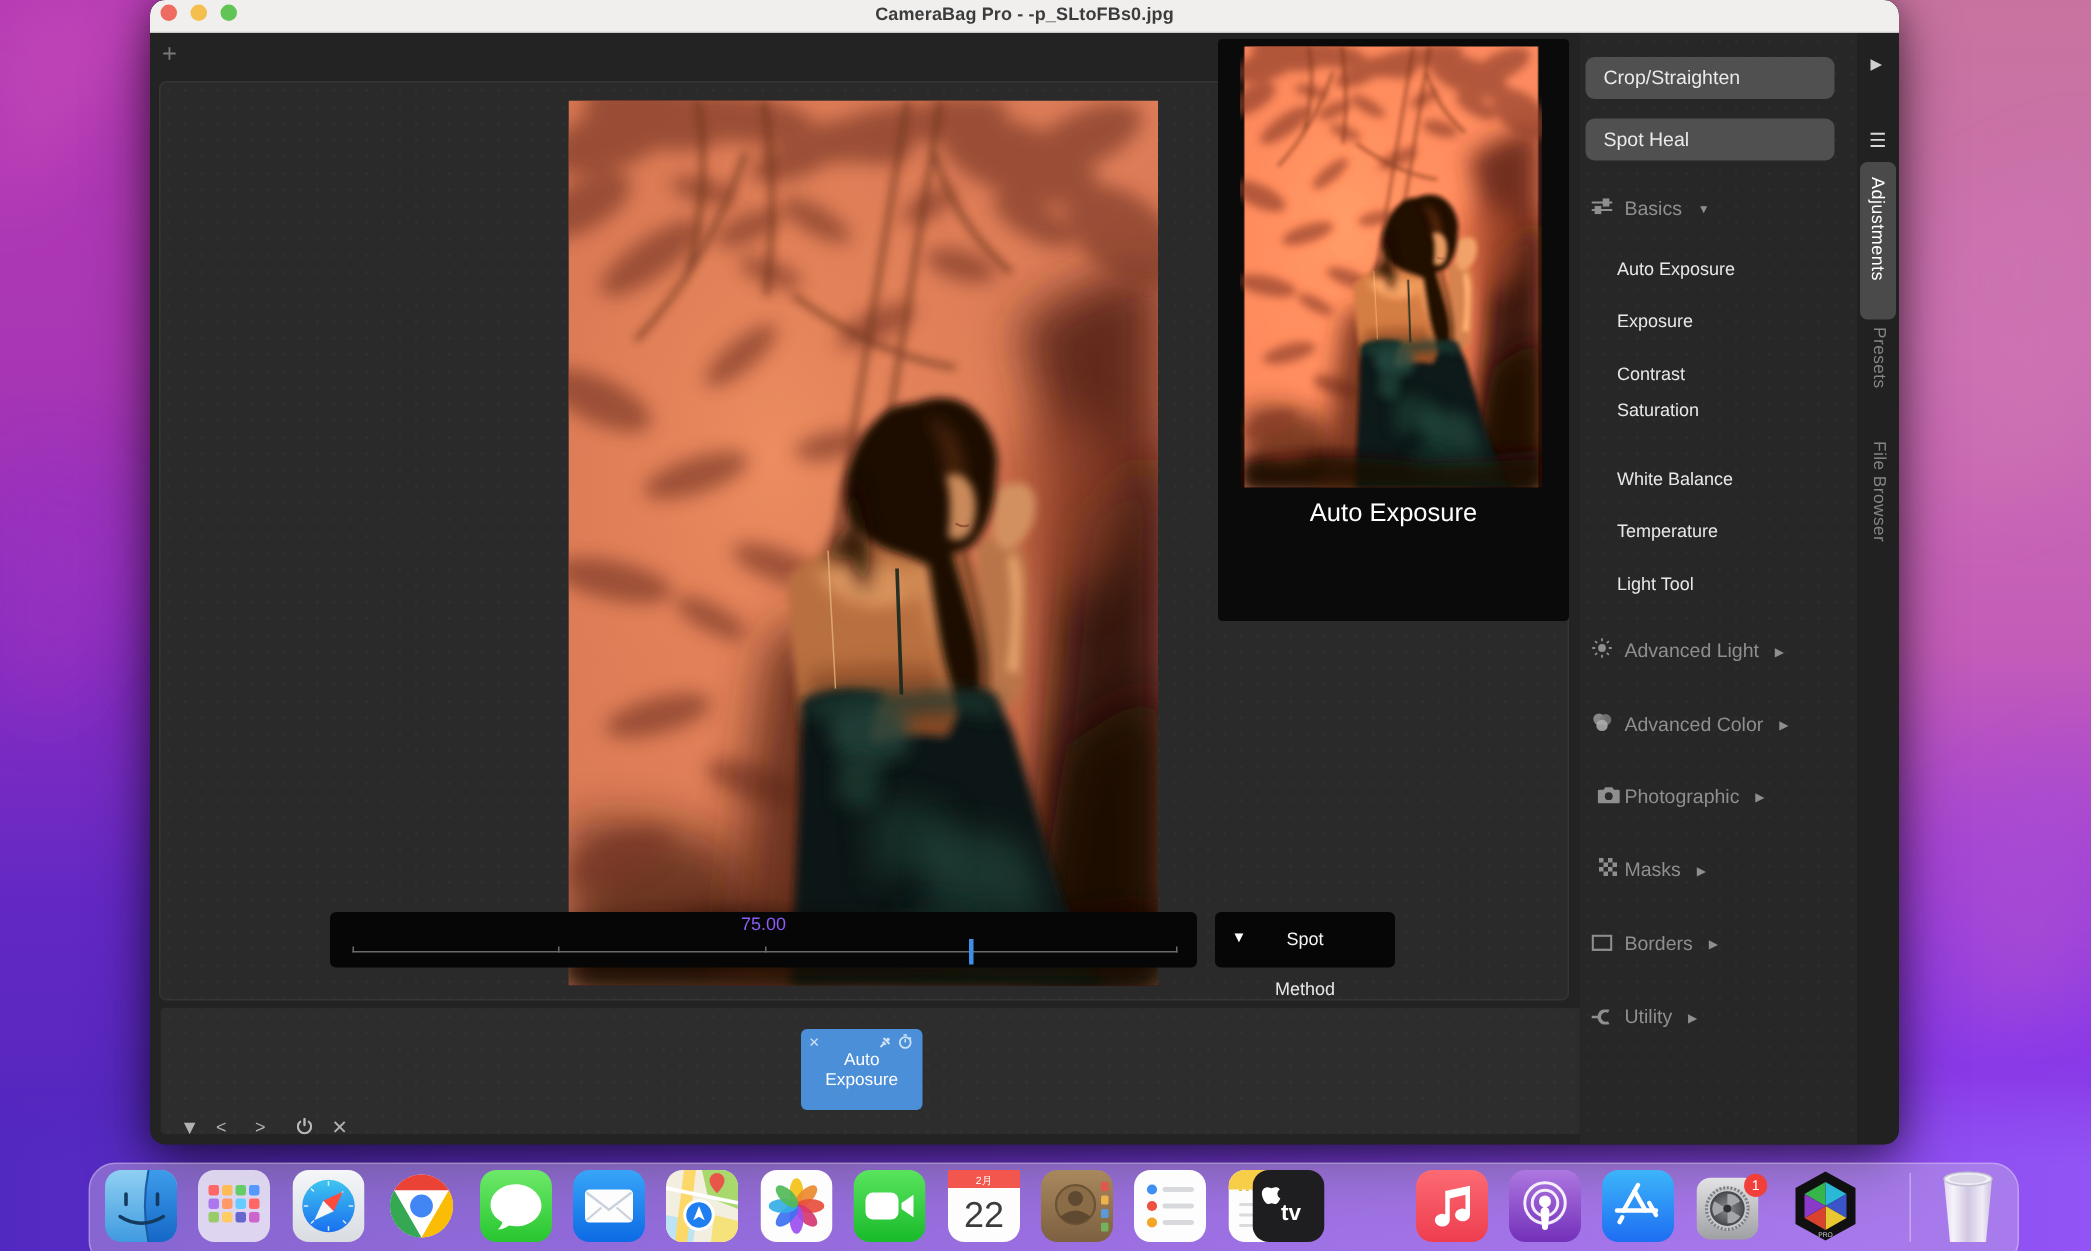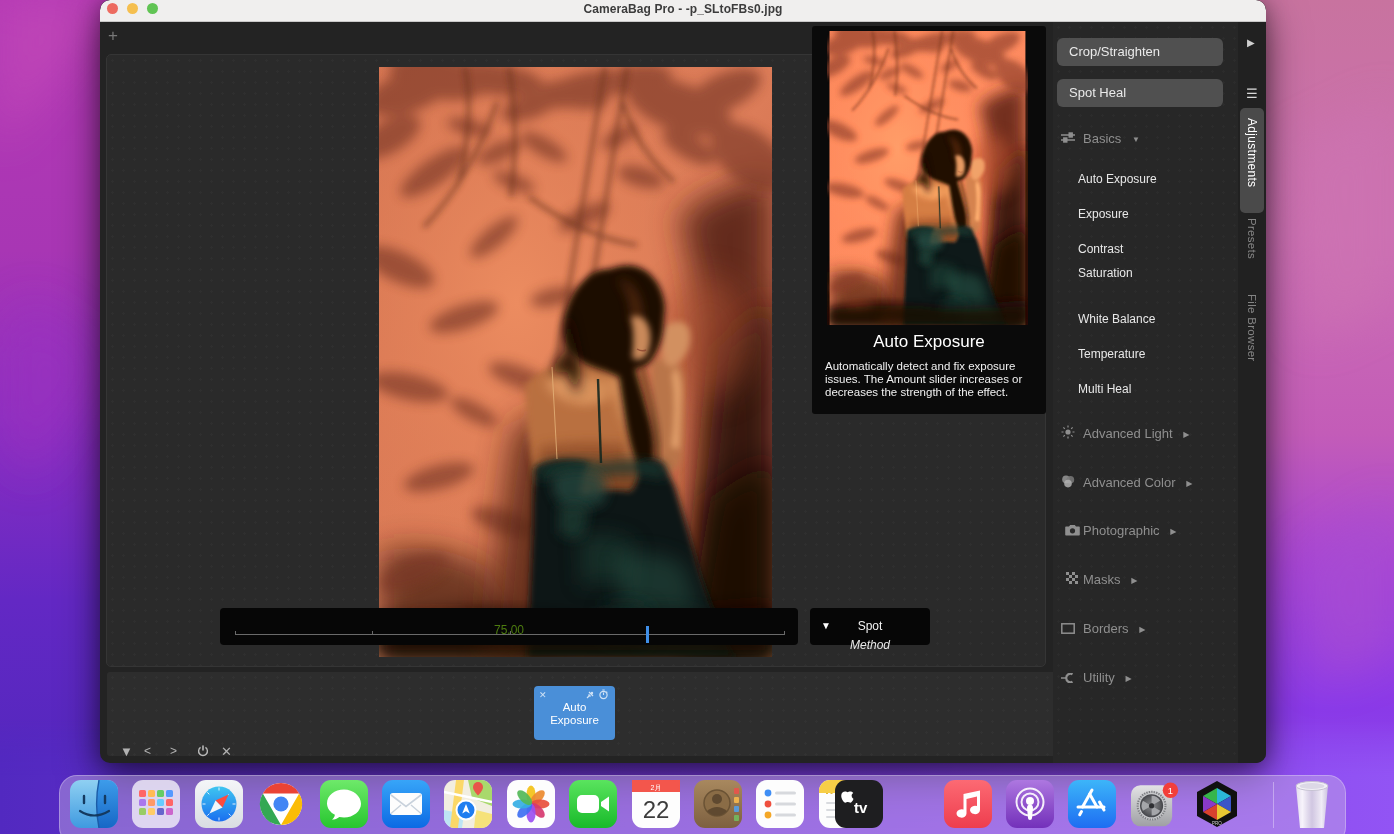--- a/index.html
+++ b/index.html
@@ -17,32 +17,32 @@
   #title { position:absolute; top:2px; width:100%; text-align:center; font-size:12px;
            font-weight:bold; color:#3c3c3c; letter-spacing:0.1px;}
   #plus { position:absolute; left:8px; top:26px; color:#787878; font-size:17px; }
   
   #canvas { position:absolute; left:6px; top:54px; width:940px; height:613px;
             background-image:radial-gradient(circle, rgba(255,255,255,0.022) 1px, transparent 1.3px);
             background-size:11px 11px; background-color:#2a2a2a; border-radius:5px; border:1px solid #353535; }
   #photo { position:absolute; left:272px; top:12px; width:393px; height:590px; }
   #sliderbar { position:absolute; left:113px; top:553px; width:578px; height:37px;
                background:#060606; border-radius:4px; z-index:5;}
-  #sliderbar .val { text-align:center; color:#4d7c0f; font-size:12px; padding-top:15px;}
+  #sliderbar .val { text-align:center; color:#8b5cf6; font-size:12px; padding-top:1px;}
   #track { position:absolute; left:15px; top:26px; width:550px; height:1px; background:#6a6a6a; }
   .tick { position:absolute; top:-3px; width:1px; height:4px; background:#6a6a6a; }
   #handle { position:absolute; left:411px; top:-8px; width:3px; height:17px; background:#3f8fe8; }
   #amountlbl { position:absolute; left:113px; top:597px; width:578px; text-align:center;
                color:#e8e8e8; font-size:12px; z-index:5;}
   #methodbox { position:absolute; left:703px; top:553px; width:120px; height:37px;
                background:#060606; border-radius:4px; color:#f2f2f2; z-index:5;}
   #methodbox .arrow { position:absolute; left:11px; top:12px; font-size:10px; color:#fff;}
   #methodbox .txt { position:absolute; left:0; top:11px; width:100%; text-align:center; font-size:12px;}
-  #methodlbl { position:absolute; left:703px; top:583px; width:120px; text-align:center;
-               color:#e8e8e8; font-size:12px; z-index:5;font-style:italic;}
+  #methodlbl { position:absolute; left:703px; top:597px; width:120px; text-align:center;
+               color:#e8e8e8; font-size:12px; z-index:5;}
   
   #tooltip { position:absolute; left:712px; top:26px; width:234px; height:388px;
              background:#0a0a0a; border-radius:3px; z-index:10; }
   #thumb { position:absolute; left:15px; top:5px; width:201px; height:294px; }
   #ttl { position:absolute; top:306px; width:100%; text-align:center; color:#fff; font-size:17px; }
   #desc { position:absolute; top:334px; left:13px; width:212px; color:#f0f0f0; font-size:11.5px; line-height:13.2px; }
   
   #timeline { position:absolute; left:7px; top:672px; width:1131px; height:84px;
               background-image:radial-gradient(circle, rgba(255,255,255,0.022) 1px, transparent 1.3px);
               background-size:11px 11px; background-color:#2d2d2d; border-radius:3px; }
@@ -153,21 +153,20 @@
           <div class="txt">Spot</div>
         </div>
       <div id="methodlbl">Method</div>
     </div>
 
     <div id="tooltip">
       <svg id="thumb" viewBox="0 0 393 590" style="filter:brightness(1.13) saturate(1.06);">
           <use href="#photoart"></use>
         </svg>
       <div id="ttl">Auto Exposure</div>
-      <div id="desc">Automatically detect and fix exposure issues. The Amount slider increases or decreases the strength of the effect.</div>
     </div>
 
     <div id="timeline">
       <div id="tile"><span class="mini" style="left:5px;">✕</span>
         <svg class="mini" style="right:20px; top:4px;" width="10" height="10" viewBox="0 0 10 10">
             <g stroke="#cfe2f5" stroke-width="1.3" fill="none">
               <path d="M2,8 L5,5"></path>
               <path d="M4,2 l4,4"></path>
               <path d="M3.5,4.5 l2,2"></path>
               <circle cx="7" cy="3" r="1.2" fill="#cfe2f5" stroke="none"></circle>
@@ -199,21 +198,21 @@
                 <rect x="8.2" y="2" width="3" height="4" fill="#8f8f8f"></rect>
                 <rect x="2.8" y="7" width="3" height="4" fill="#8f8f8f"></rect>
               </g>
             </svg></span>Basics <span class="ar">▼</span></div>
       <div class="item" style="top:150px;">Auto Exposure</div>
       <div class="item" style="top:185px;">Exposure</div>
       <div class="item" style="top:220px;">Contrast</div>
       <div class="item" style="top:244px;">Saturation</div>
       <div class="item" style="top:290px;">White Balance</div>
       <div class="item" style="top:325px;">Temperature</div>
-      <div class="item" style="top:360px;">Multi Heal</div>
+      <div class="item" style="top:360px;">Light Tool</div>
       <div class="sechead" style="top:403px;"><span class="ic"><svg width="14" height="14" viewBox="0 0 14 14">
               <circle cx="7" cy="7" r="2.6" fill="#8f8f8f"></circle>
               <g stroke="#8f8f8f" stroke-width="1.2">
                 <path d="M7,0.5 v2 M7,11.5 v2 M0.5,7 h2 M11.5,7 h2 M2.4,2.4 l1.4,1.4 M10.2,10.2 l1.4,1.4 M11.6,2.4 l-1.4,1.4 M2.4,11.6 l1.4,-1.4"></path>
               </g>
             </svg></span>Advanced Light <span class="ar">▶</span></div>
       <div class="sechead" style="top:452px;"><span class="ic"><svg width="14" height="14" viewBox="0 0 14 14">
               <circle cx="5" cy="5.4" r="3.8" fill="#999" opacity="0.85"></circle>
               <circle cx="9.4" cy="5.8" r="3.8" fill="#7a7a7a" opacity="0.85"></circle>
               <circle cx="7" cy="9.6" r="3.8" fill="#b0b0b0" opacity="0.85"></circle>

